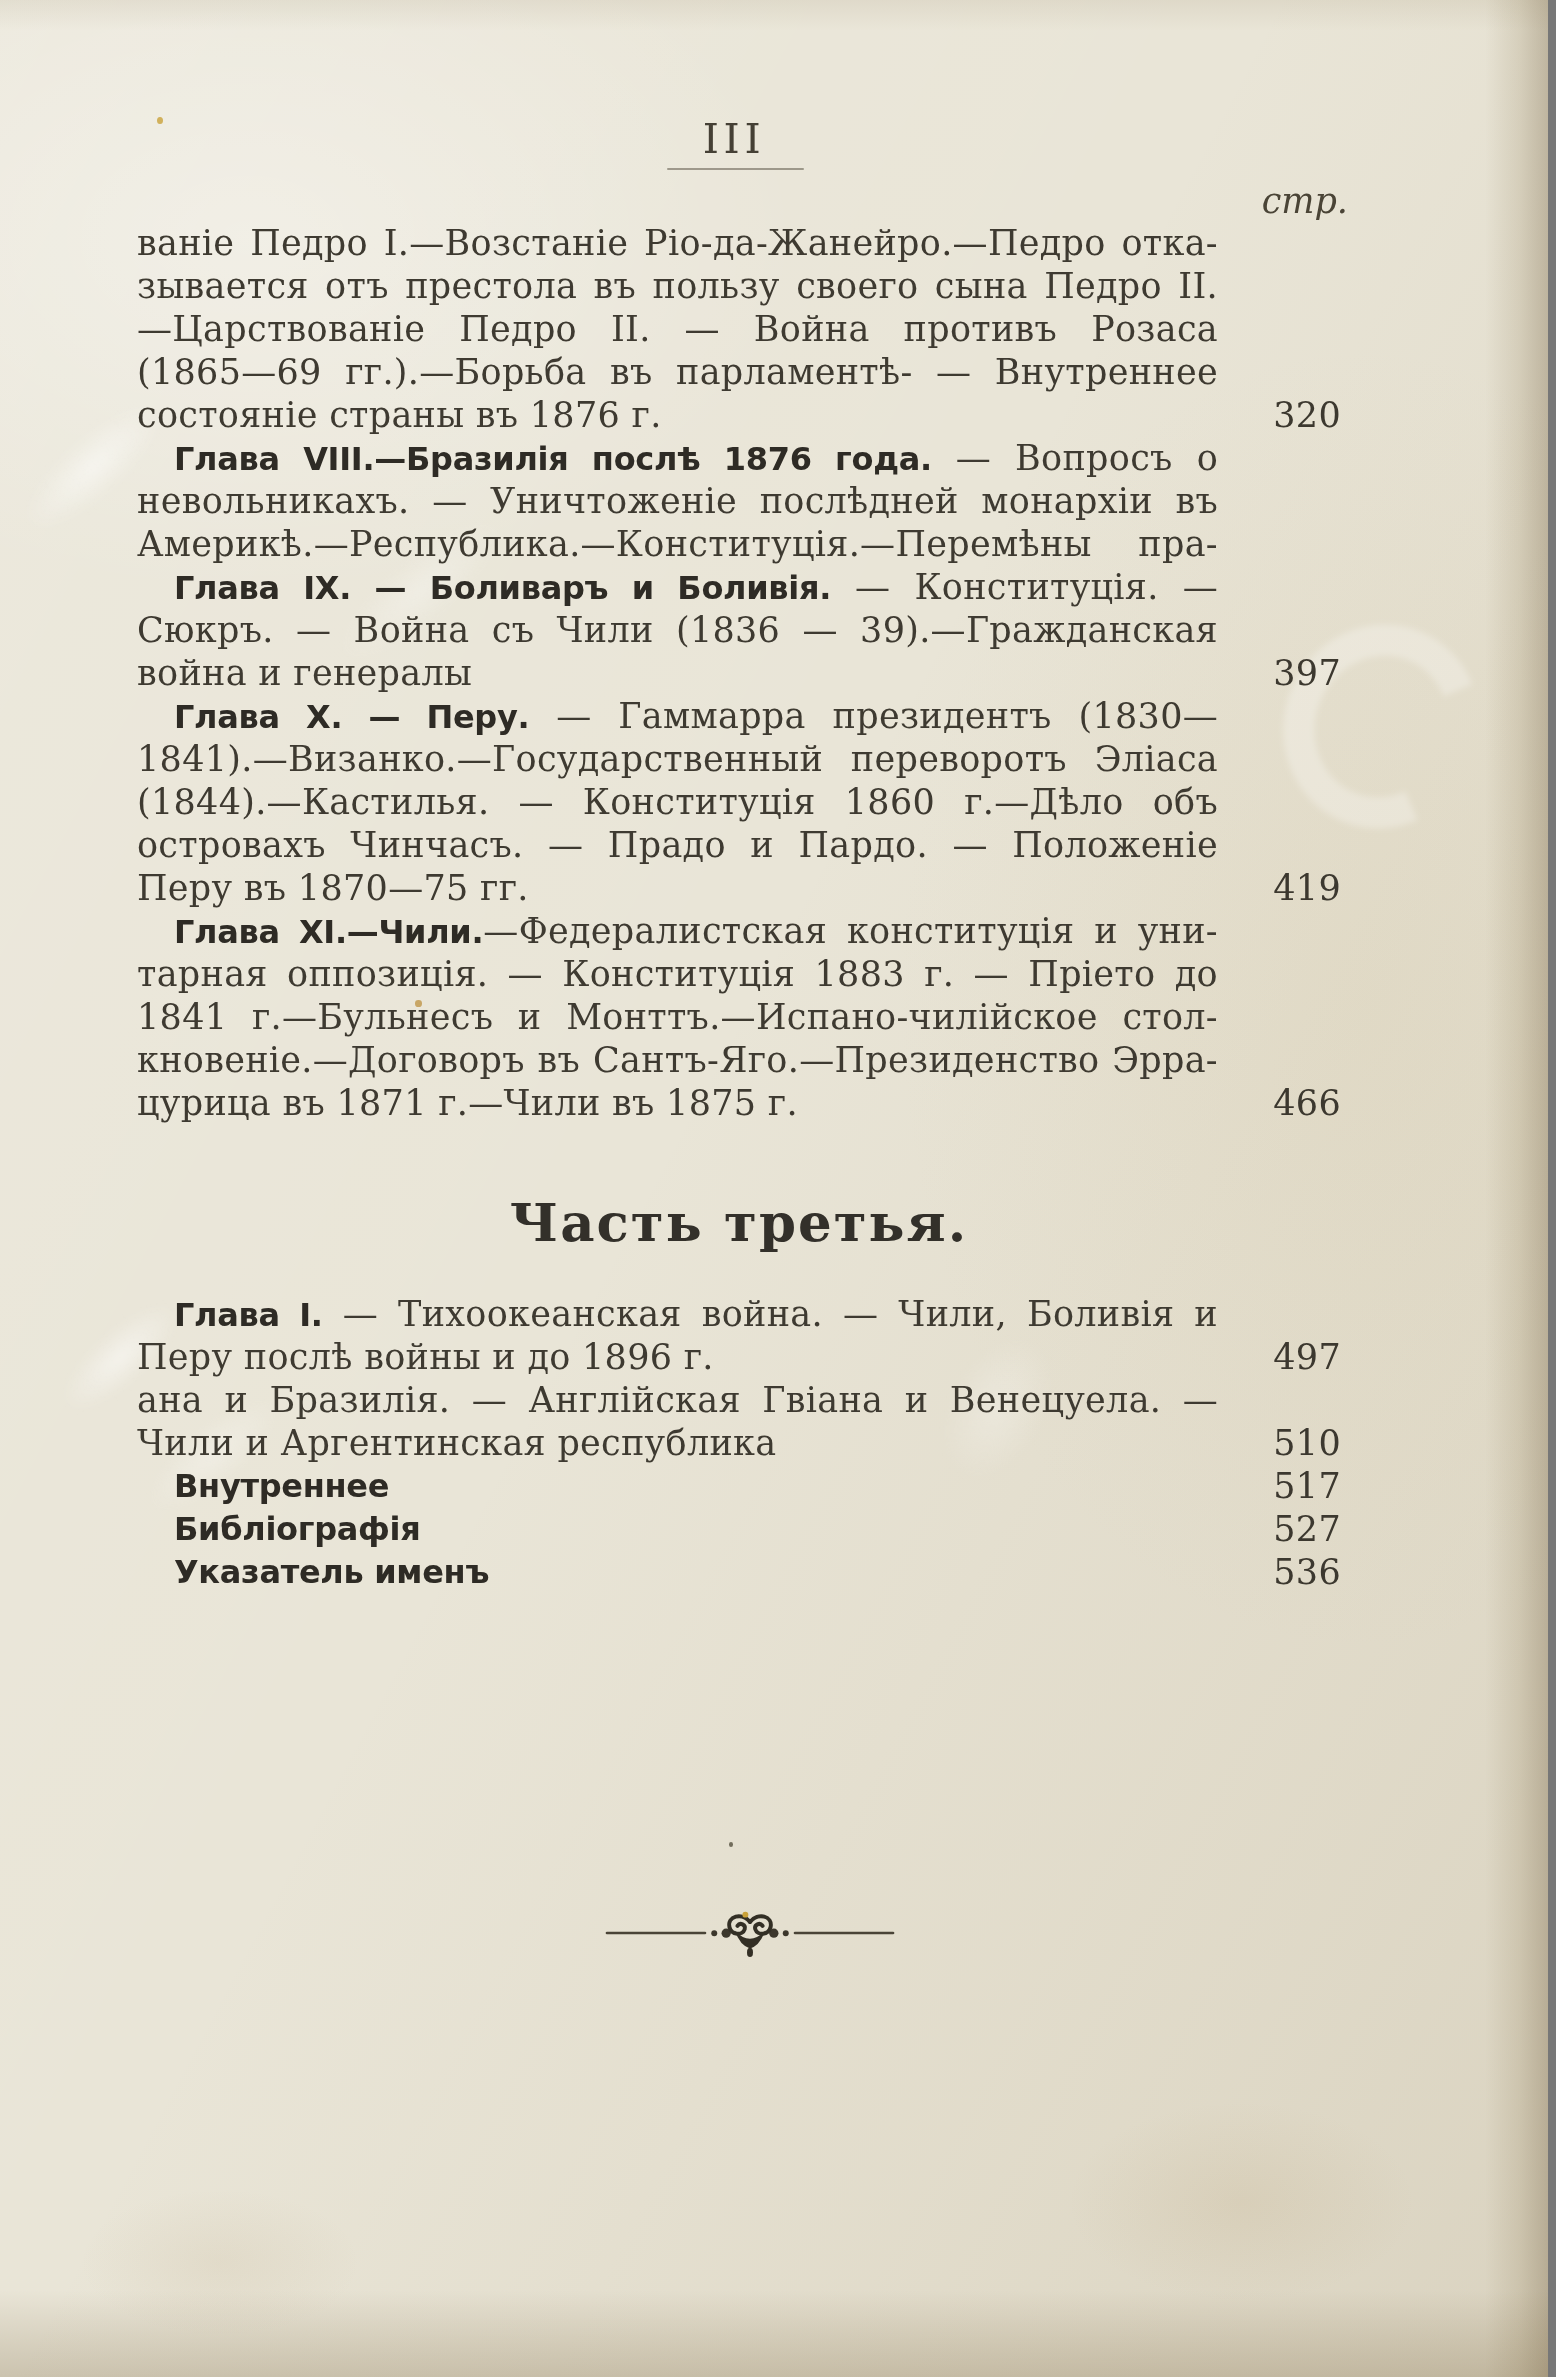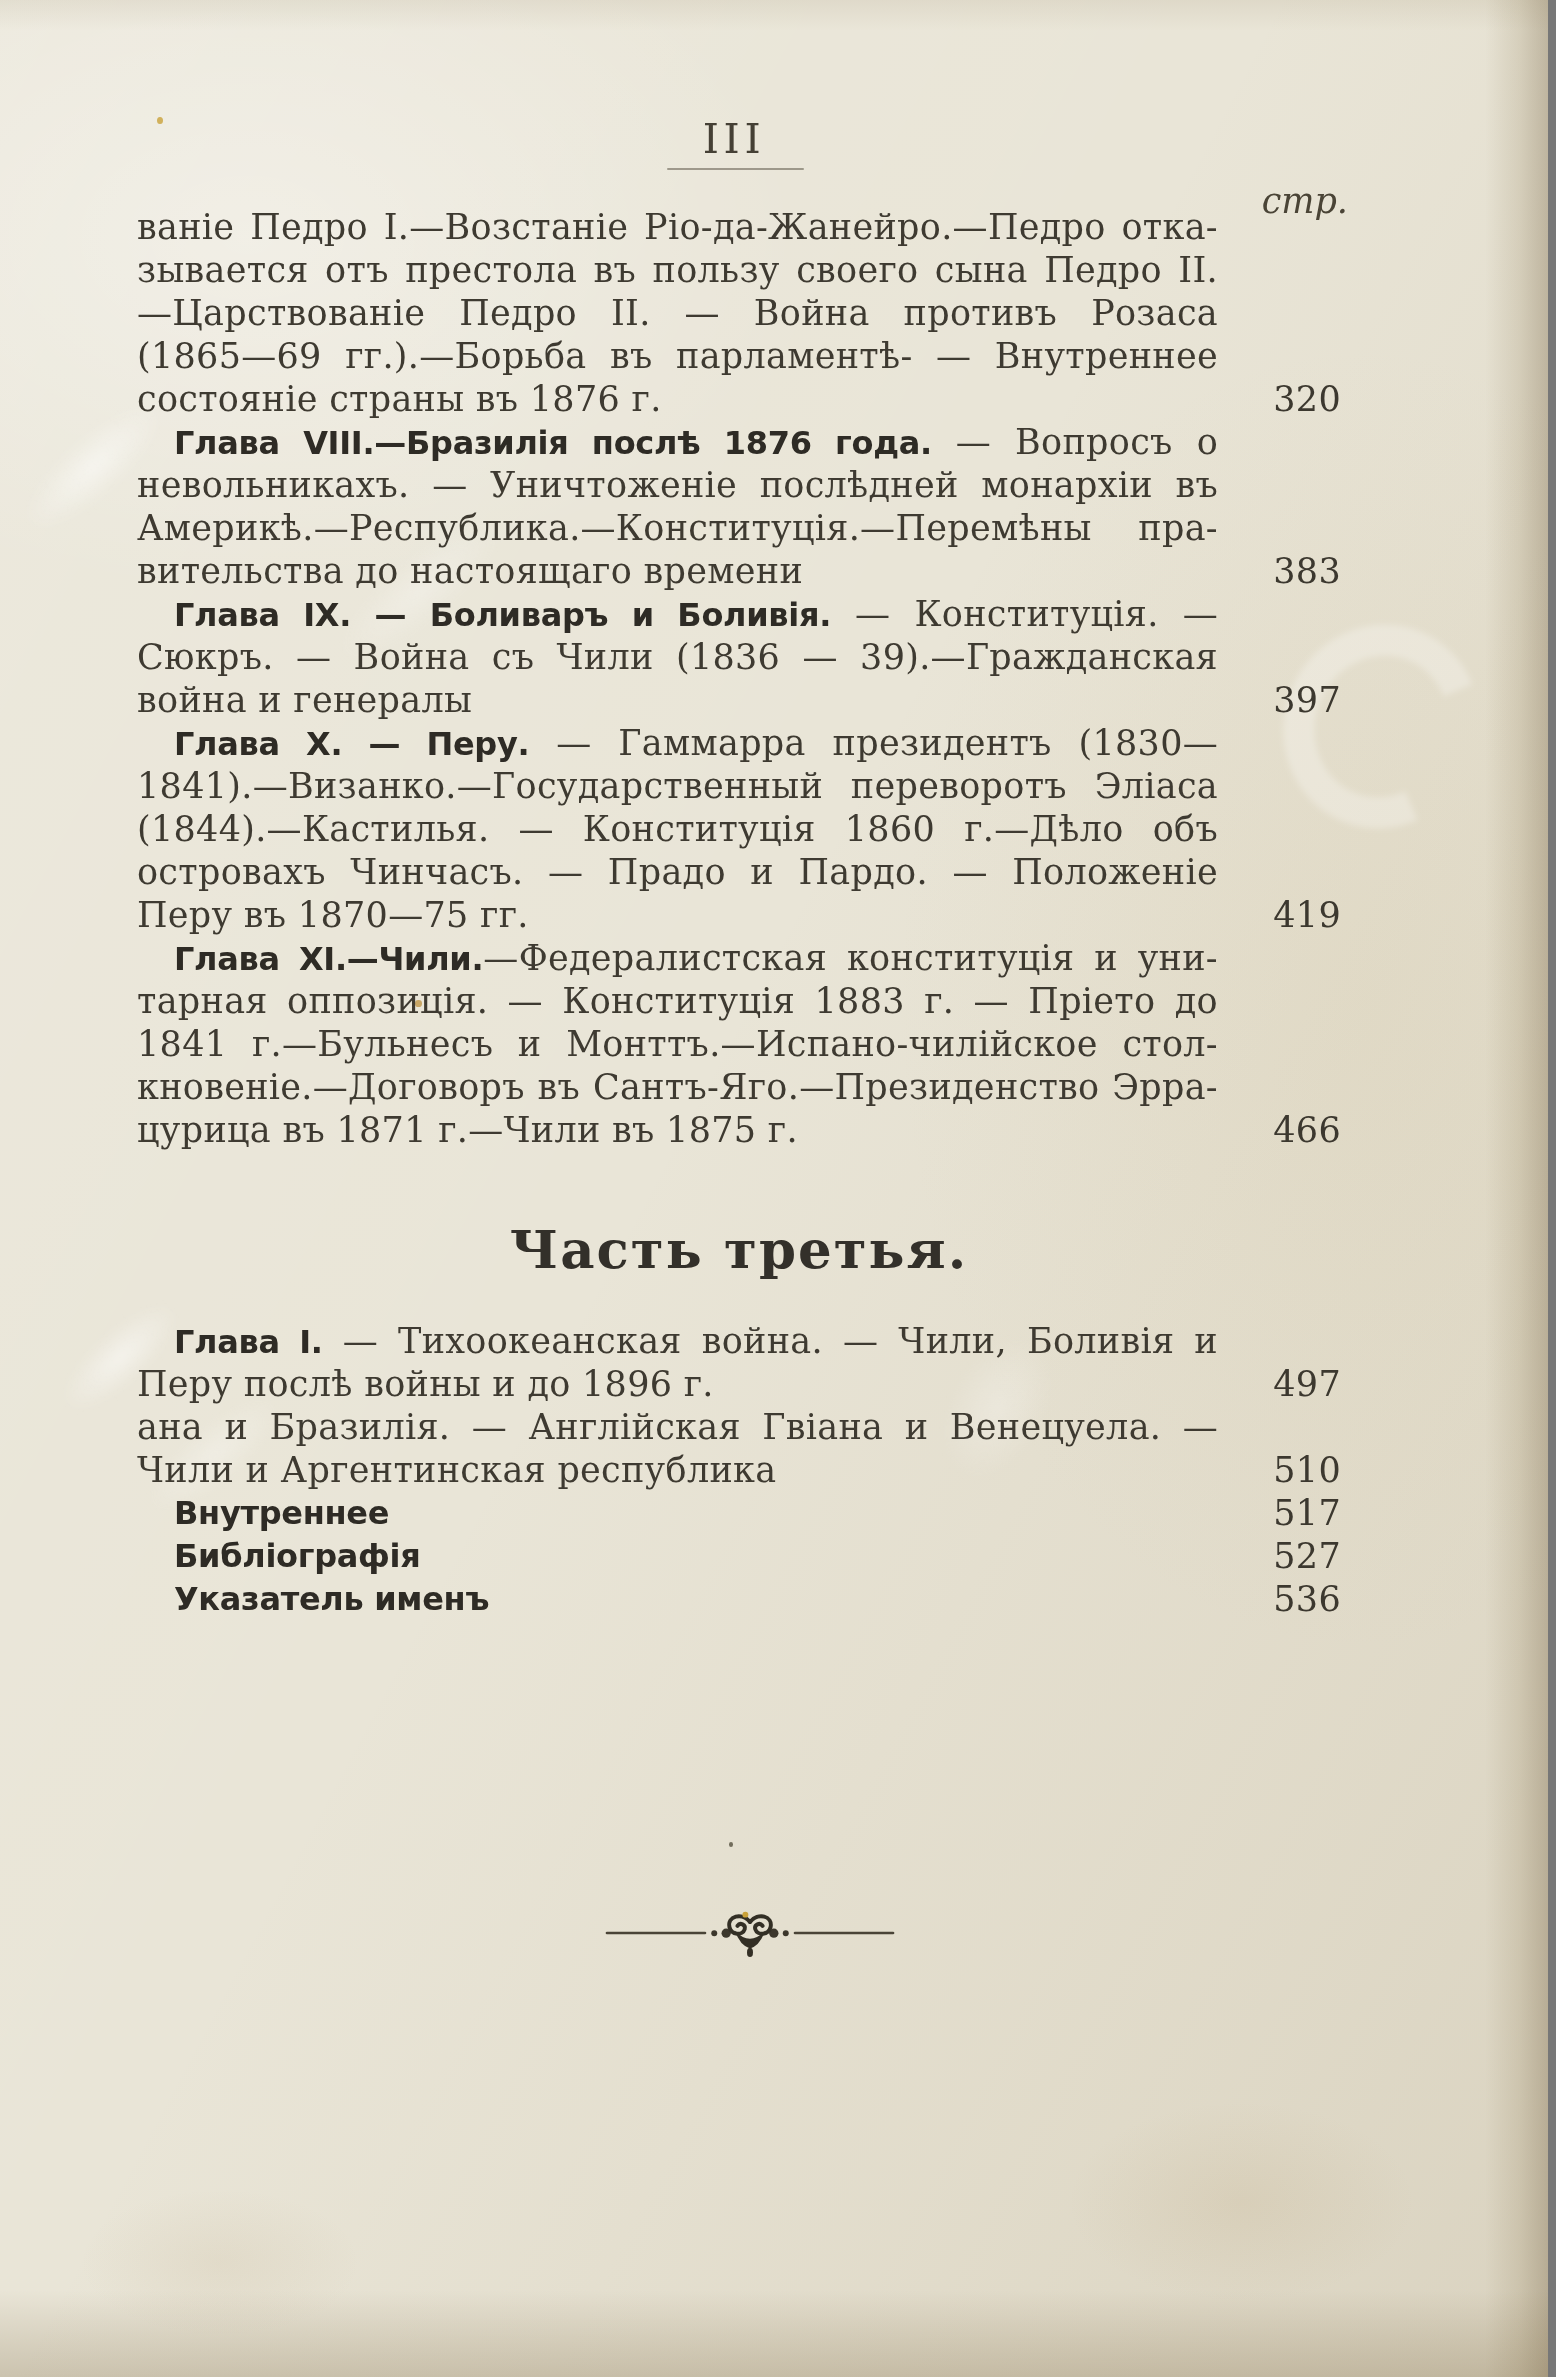--- a/index.html
+++ b/index.html
@@ -35,21 +35,21 @@
   .stain{position:absolute;border-radius:50%;pointer-events:none;}
 
   
   .roman{position:absolute;left:634px;top:115px;width:200px;text-align:center;
     font-size:41px;letter-spacing:4.7px;color:#454035;}
   .roman-rule{position:absolute;left:667px;top:168px;width:137px;height:2px;
     background:rgba(74,66,52,.48);border-radius:1.3px;}
   .str{position:absolute;right:200px;top:181px;font-style:italic;font-size:35px;color:#4a4436;}
 
   
-  .content{position:absolute;left:137px;top:206px;width:1204px;}
+  .content{position:absolute;left:137px;top:222px;width:1204px;}
   .ln{height:43px;line-height:43px;font-size:35px;letter-spacing:0.3px;white-space:nowrap;}
   .j{white-space:normal;text-align:justify;text-align-last:justify;padding-right:123px;}
   .ind{text-indent:37px;}
   .b{font-family:"DejaVu Sans","Liberation Sans",sans-serif;font-weight:700;
      font-size:32px;letter-spacing:-0.3px;color:#2e2b25;}
   .lead{display:flex;align-items:flex-end;}
   .lead .t{white-space:nowrap;}
   .lead .ti{padding-left:37px;}
   .dots{flex:1;margin:0 9.3px 0 14.7px;
     background-image:radial-gradient(circle, rgba(64,58,48,.85) 3.7px, rgba(0,0,0,0) 4.3px);
@@ -99,25 +99,20 @@
       <span class="t">состояніе страны въ 1876 г.</span>
       <span class="dots"></span>
       <span class="pg">320</span>
     </div>
 
     <div class="ln j ind">
       <span class="b">Глава VIII.—Бразилія послѣ 1876 года.</span><span> — Вопросъ о</span>
     </div>
     <div class="ln j">невольникахъ. — Уничтоженіе послѣдней монархіи въ</div>
     <div class="ln j">Америкѣ.—Республика.—Конституція.—Перемѣны пра-</div>
-    <div class="ln lead">
-      <span class="t">вительства до настоящаго времени</span>
-      <span class="dots"></span>
-      <span class="pg">383</span>
-    </div>
 
     <div class="ln j ind">
       <span class="b">Глава IX. — Боливаръ и Боливія.</span><span> — Конституція. —</span>
     </div>
     <div class="ln j">Сюкръ. — Война съ Чили (1836 — 39).—Гражданская</div>
     <div class="ln lead">
       <span class="t">война и генералы</span>
       <span class="dots"></span>
       <span class="pg">397</span>
     </div>

